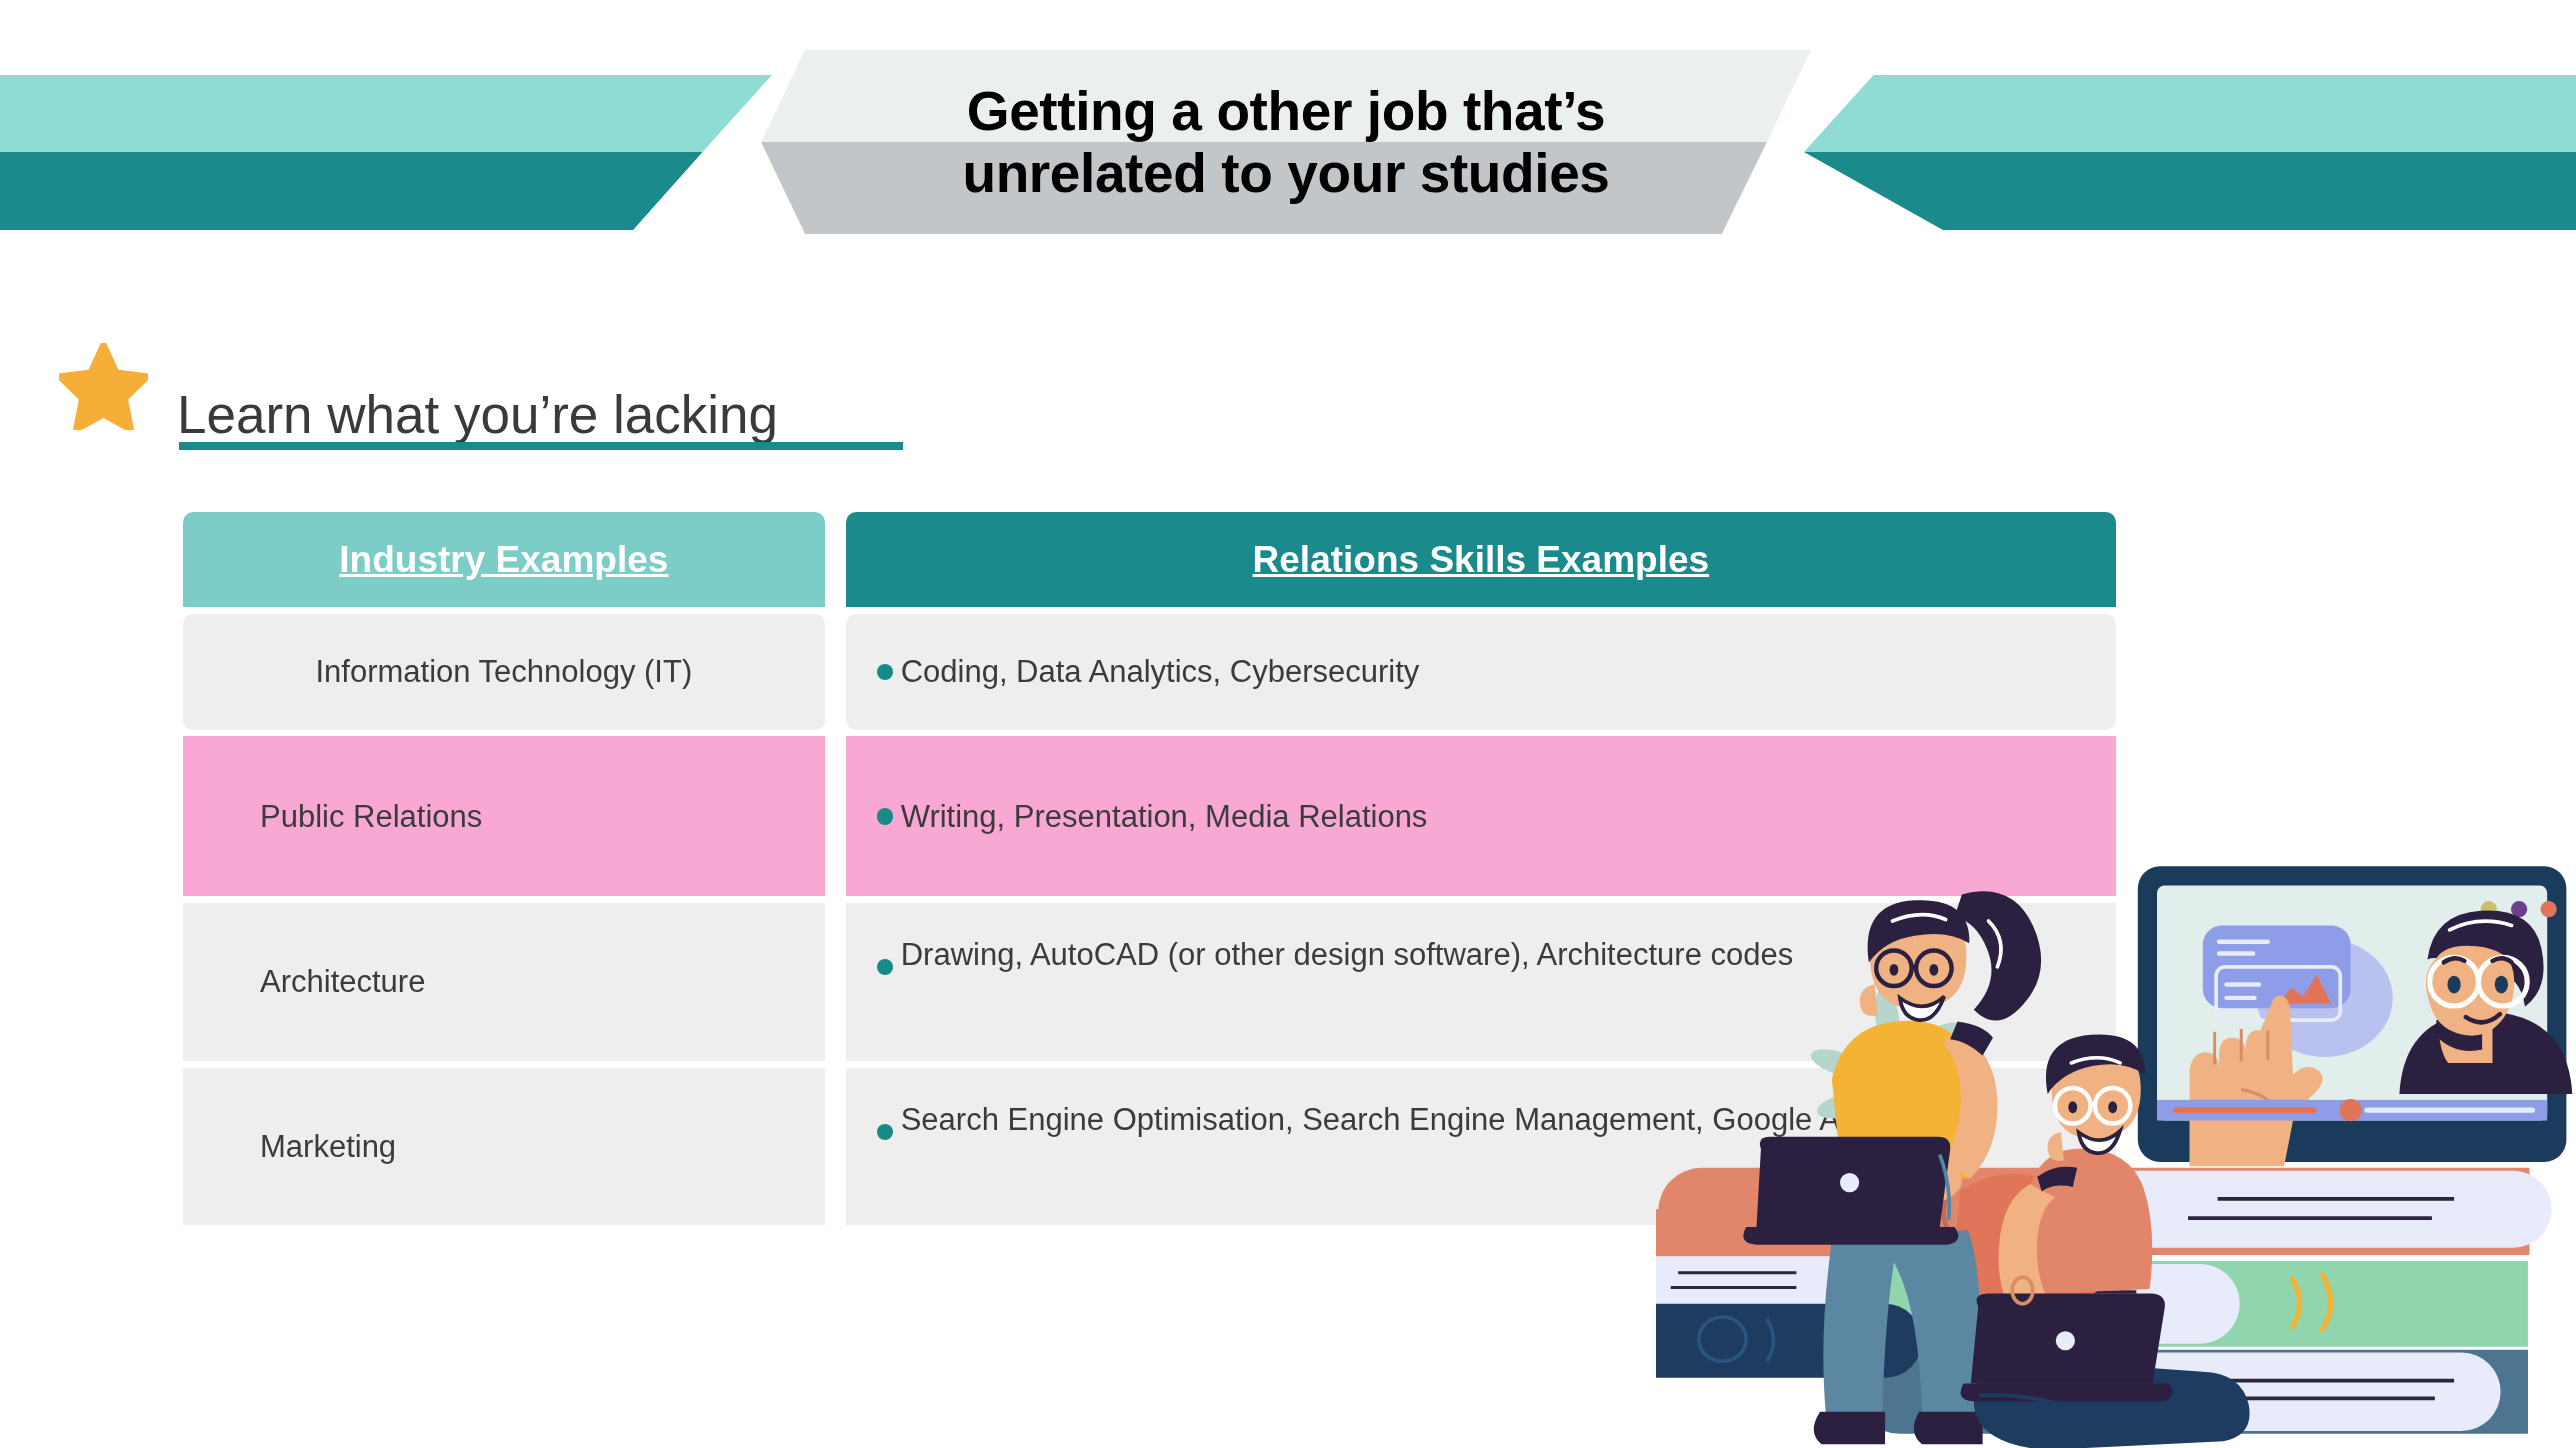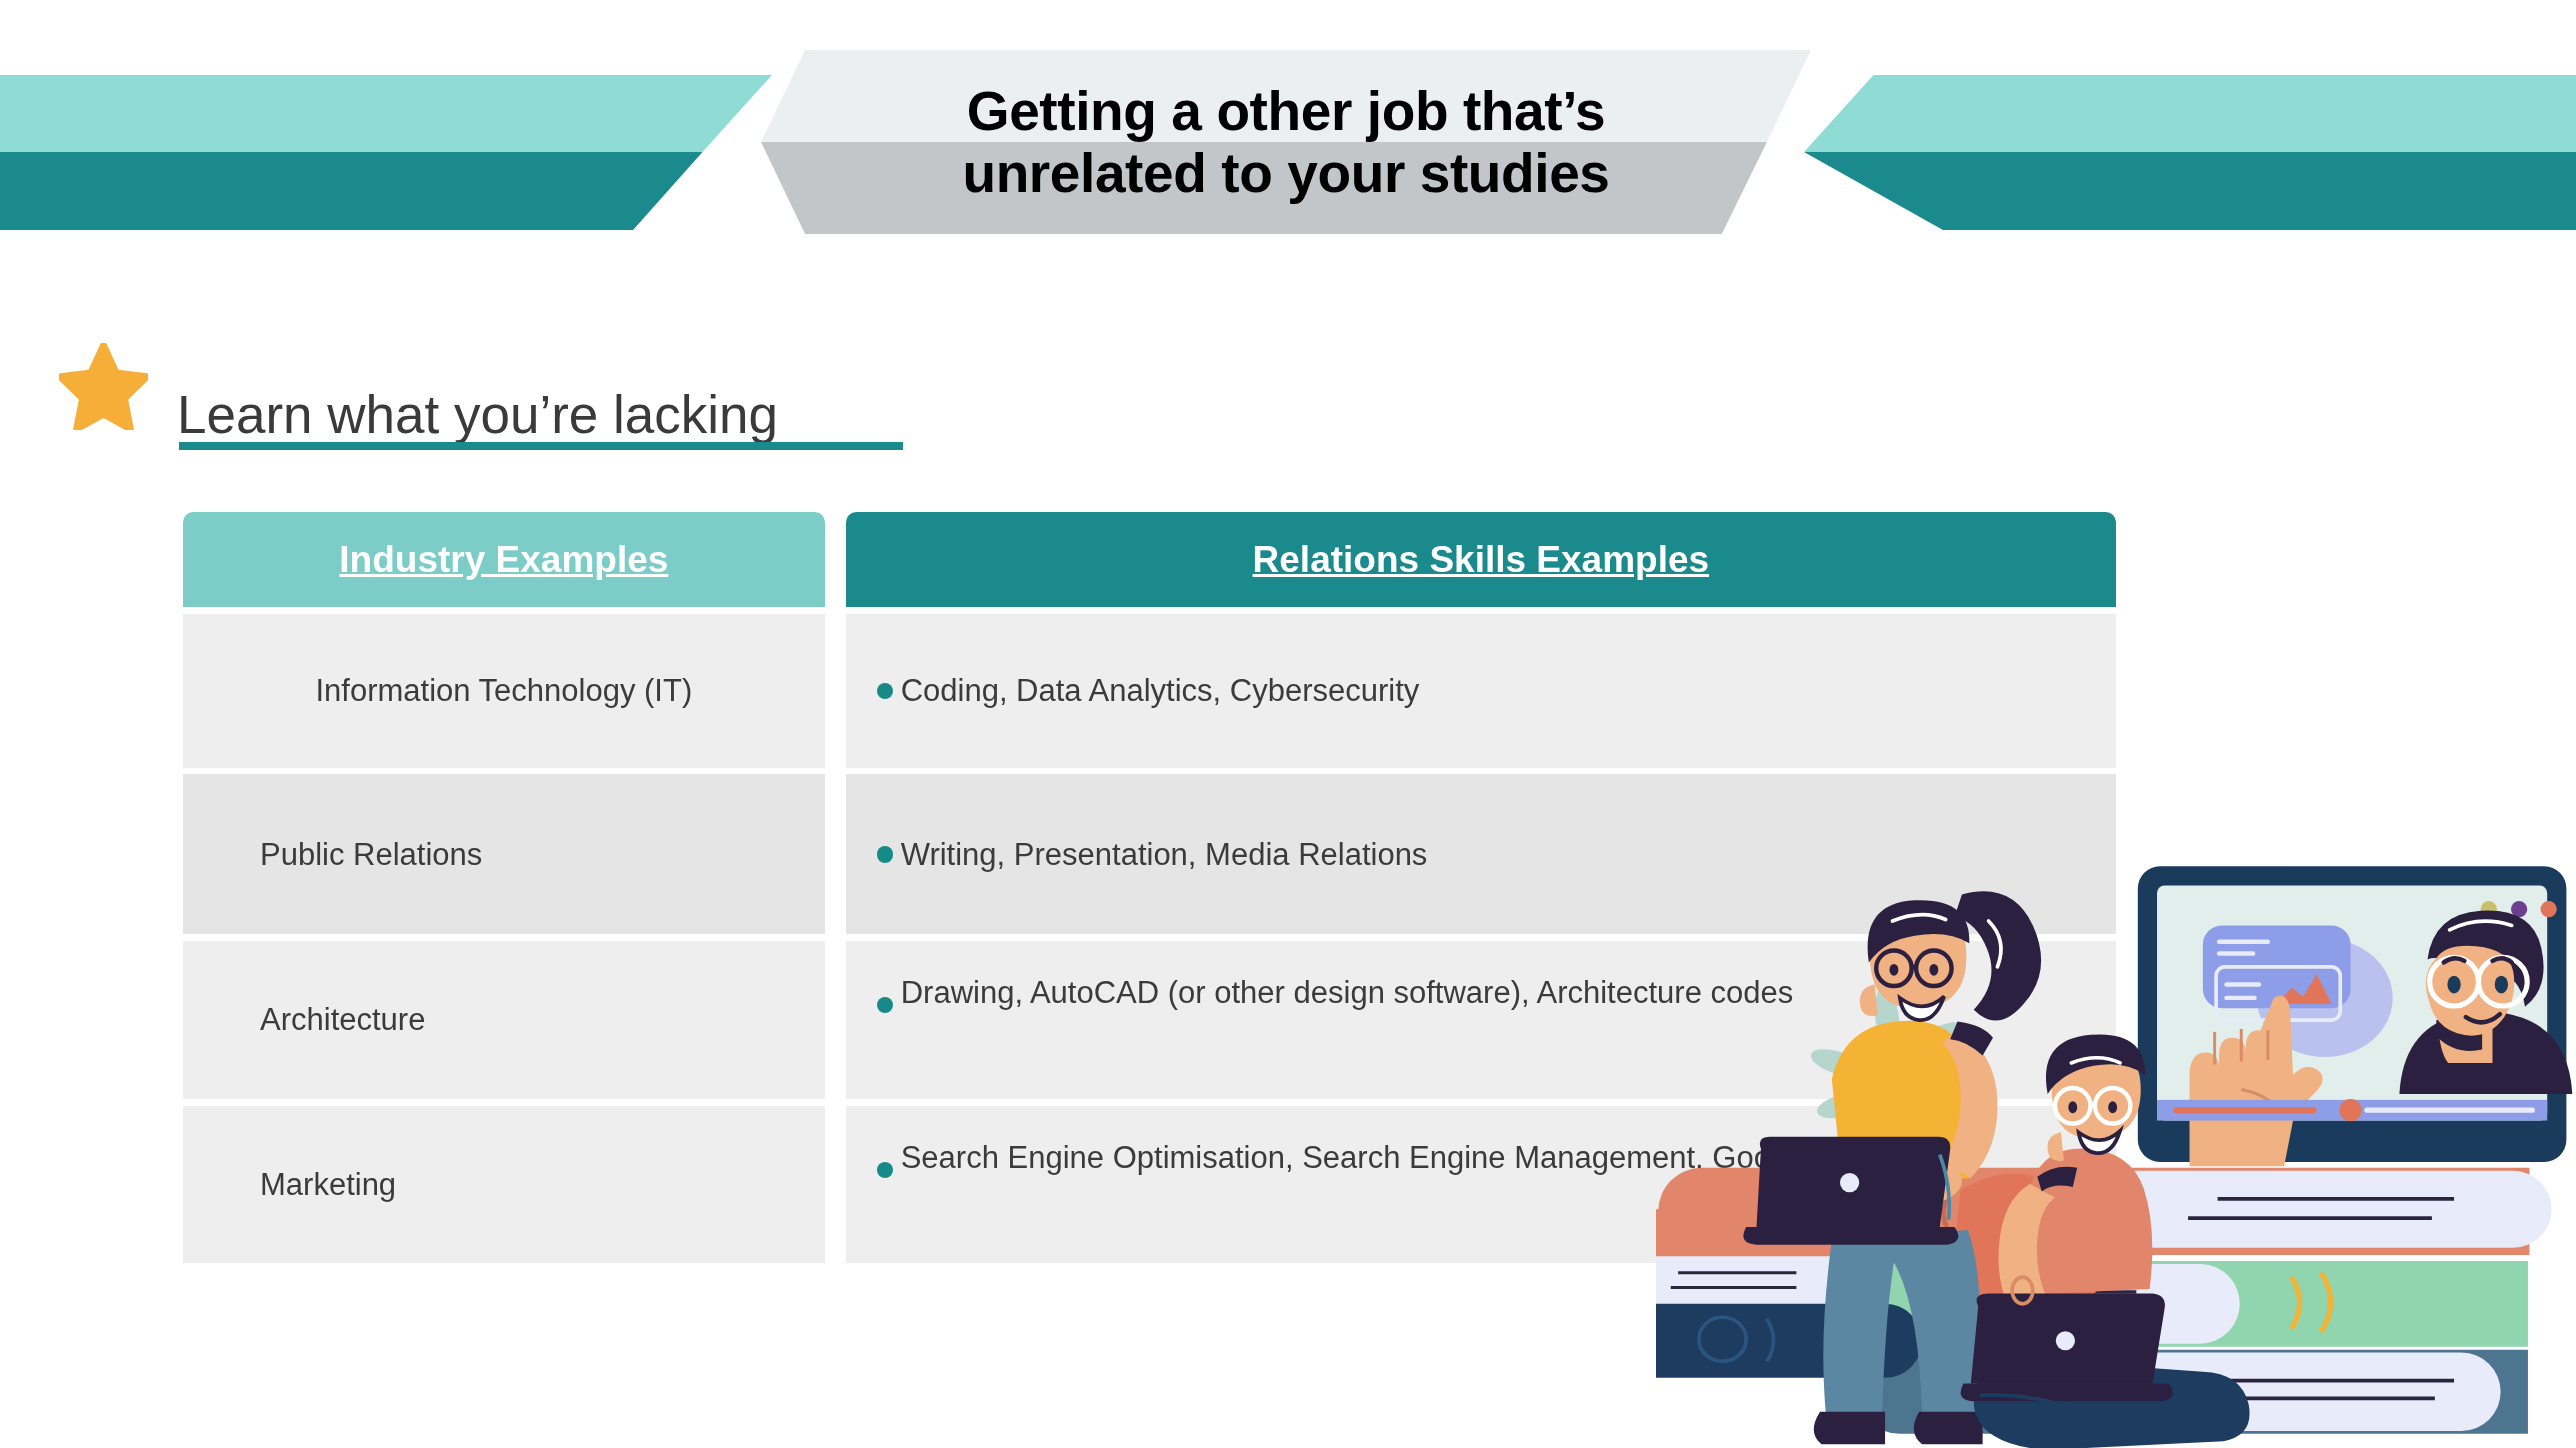--- a/index.html
+++ b/index.html
@@ -43,26 +43,26 @@
   .cR{width:1271px;box-sizing:border-box;}
 
   .hdr{height:95px;display:flex;align-items:center;justify-content:center;
        color:#ffffff;font-weight:bold;font-size:37px;border-radius:10.3px 10.3px 0 0;text-decoration:underline;}
   .hdrL{background:#7ccdc8;}
   .hdrR{background:#1b8a8c;}
 
   .body-cell{display:flex;align-items:center;font-size:31px;color:#3b3b3b;
       line-height:1.27;box-sizing:border-box;}
   .bg-a{background:#eeeeee;}
-  .bg-b{background:#e5e5e5;}
+  .bg-b{background:#f9a8d4;}
   .cL.body-cell{justify-content:center;padding:0 22px;text-align:center;}
   .cR.body-cell{padding:0 34px 0 55px;position:relative;}
   .bullet{position:absolute;left:31px;width:16.3px;height:16.3px;border-radius:50%;
       background:#158a87;}
-  .r1{height:154px;} .r2{height:160px;} .r3{height:158px;} .r4{height:157px;}
+  .r1{height:116px;border-radius:10px;} .r2{height:160px;} .r3{height:158px;} .r4{height:157px;}
   .cL.r1{align-items:center;}
   .cL.r2,.cL.r3,.cL.r4{justify-content:flex-start;text-align:left;padding-left:77px;}
   .cR.r1 .bullet,.cR.r2 .bullet{top:50%;margin-top:-8.1px;}
   .cR.r3 .bullet,.cR.r4 .bullet{top:56px;}
   .cR.r3,.cR.r4{align-items:flex-start;padding-top:32px;}
 
   
   #art{position:absolute;left:1656px;top:850px;width:920px;height:598px;}
   #art svg{display:block;}
 </style>

